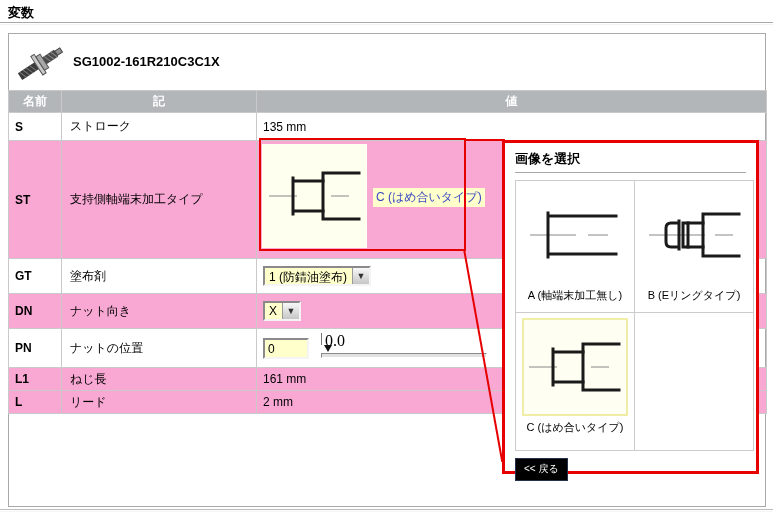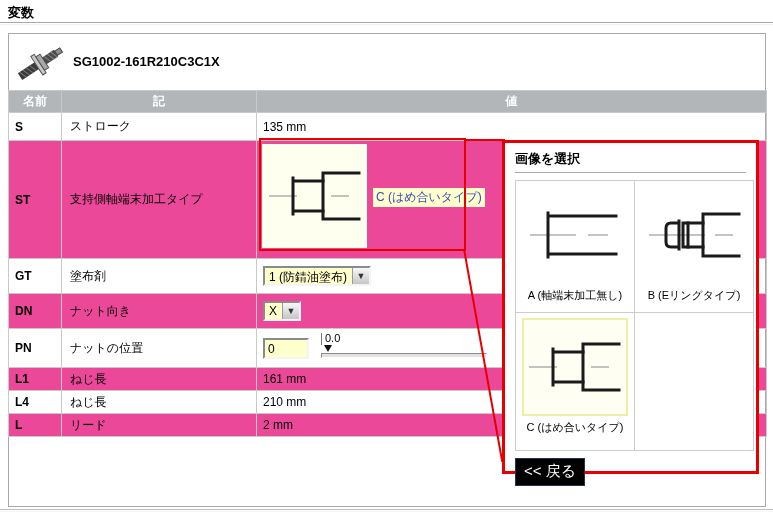--- a/index.html
+++ b/index.html
@@ -19,21 +19,21 @@
   .part-thumb { position:absolute; left:6px; top:6px; }
   .part-number { position:absolute; left:64px; top:20px; font-size:13px; font-weight:bold; }
 
   table.vars { position:absolute; left:8px; top:90px; width:758px;
                border-collapse:collapse; table-layout:fixed; z-index:1; }
   table.vars th, table.vars td { border:1px solid #c9c9c9; font-size:12px; overflow:hidden; }
   th.h { background:#b2b6b9; color:#fff; font-weight:bold; height:22px; text-align:center; }
   td.c-name { font-weight:bold; padding-left:6px; }
   td.c-desc { padding-left:8px; }
   td.c-val  { padding-left:6px; }
-  tr.alt td { background:#ec4899;margin-top:18px; }
+  tr.alt td { background:#f9a8d4;margin-top:18px; }
 
   
   .st-cell { position:relative; padding:0 !important; }
   .st-img-box { position:absolute; left:5px; top:3px; width:105px; height:104px;
                 background:#fffff0; display:flex; align-items:center; justify-content:center; }
   .st-caption { position:absolute; left:116px; top:47px; font-size:12px;
                 color:#3747c4; background:#ffffcc; padding:1px 3px; white-space:nowrap; }
 
   
   .dd { display:inline-flex; align-items:stretch; height:20px; margin:0;
@@ -45,21 +45,21 @@
             font-size:9px; color:#333; }
 
   
   .pn-wrap { display:flex; align-items:flex-start; }
   .pn-input { width:46px; height:21px; background:#ffffcc; font-size:12px; padding:1px 3px;
               border-top:2px solid #8a8a8a; border-left:2px solid #8a8a8a;
               border-bottom:2px solid #f4f4f4; border-right:2px solid #f4f4f4;
               font-family:"Liberation Sans","DejaVu Sans",sans-serif; margin-top:6px; }
   .slider { position:relative; margin-left:12px; width:166px; height:32px; }
   .slider-tick { position:absolute; left:0; top:1px; width:1px; height:12px; background:#777; }
-  .slider-label { position:absolute; left:4px; top:0; font-size:11px; }
+  .slider-label { position:absolute; left:4px; top:0; font-size:16px;font-family:Liberation Serif, serif; }
   .slider-track { position:absolute; left:0; top:21px; width:166px; height:5px; background:#e2e2e2;
                   border-top:1px solid #8a8a8a; border-left:1px solid #8a8a8a;
                   border-bottom:1px solid #fff; border-right:1px solid #fff; }
   .slider-thumb { position:absolute; left:3px; top:13px; width:0; height:0;
                   border-left:4px solid transparent; border-right:4px solid transparent;
                   border-top:7px solid #111; }
 
   
   .st-red-box { position:absolute; left:259px; top:138px; width:207px; height:113px;
                 border:2px solid #e60000; z-index:5; pointer-events:none; }
@@ -74,21 +74,21 @@
   .popup-title { font-size:13px; font-weight:bold; padding-bottom:4px;
                  border-bottom:1px solid #a8a8a8; }
   table.opt-grid { border-collapse:collapse; margin-top:7px; width:237px; table-layout:fixed; }
   table.opt-grid td { border:1px solid #ccc; width:119px; text-align:center; vertical-align:top; }
   .opt-frame { width:106px; height:98px; margin:5px auto 4px; border:2px solid transparent;
                display:flex; align-items:center; justify-content:center; }
   .opt-frame.selected { background:#fffef2; border:2px solid #f0eda6; }
   .opt-caption { font-size:11px; padding-bottom:6px; white-space:nowrap; }
   td.r1 { height:132px; } td.r2 { height:138px; }
   .back-btn { margin-top:7px; display:inline-block; background:#000; color:#fff;
-              font-size:15px; padding:3px 8px 4px; border:1px solid #26324c; cursor:pointer;
+              font-size:10px; padding:3px 8px 4px; border:1px solid #26324c; cursor:pointer;
               font-family:"Liberation Sans","DejaVu Sans",sans-serif; }
 
   .bottom-rule { position:absolute; left:0; top:509px; width:773px; height:3px;
                  border-top:1px solid #bdbdbd; border-bottom:1px solid #f5f5f5; }
 
   svg .thick { stroke:#1a1a1a; stroke-width:3; fill:none; stroke-linecap:square; }
   svg .cline { stroke:#888; stroke-width:1; fill:none; }
 </style>
 </head>
 <body>
@@ -181,25 +181,20 @@
             <div class="slider-thumb"></div>
           </div>
         </div>
       </td>
     </tr>
     <tr class="alt" style="height:23px">
       <td class="c-name">L1</td>
       <td class="c-desc">ねじ長</td>
       <td class="c-val">161 mm</td>
     </tr>
-    <tr style="height:23px">
-      <td class="c-name">L4</td>
-      <td class="c-desc">ねじ長</td>
-      <td class="c-val">210 mm</td>
-    </tr>
     <tr class="alt" style="height:23px">
       <td class="c-name">L</td>
       <td class="c-desc">リード</td>
       <td class="c-val">2 mm</td>
     </tr>
   </tbody>
     </table>
 
   <div class="st-red-box"></div>
   <div class="red-conn-top"></div>

